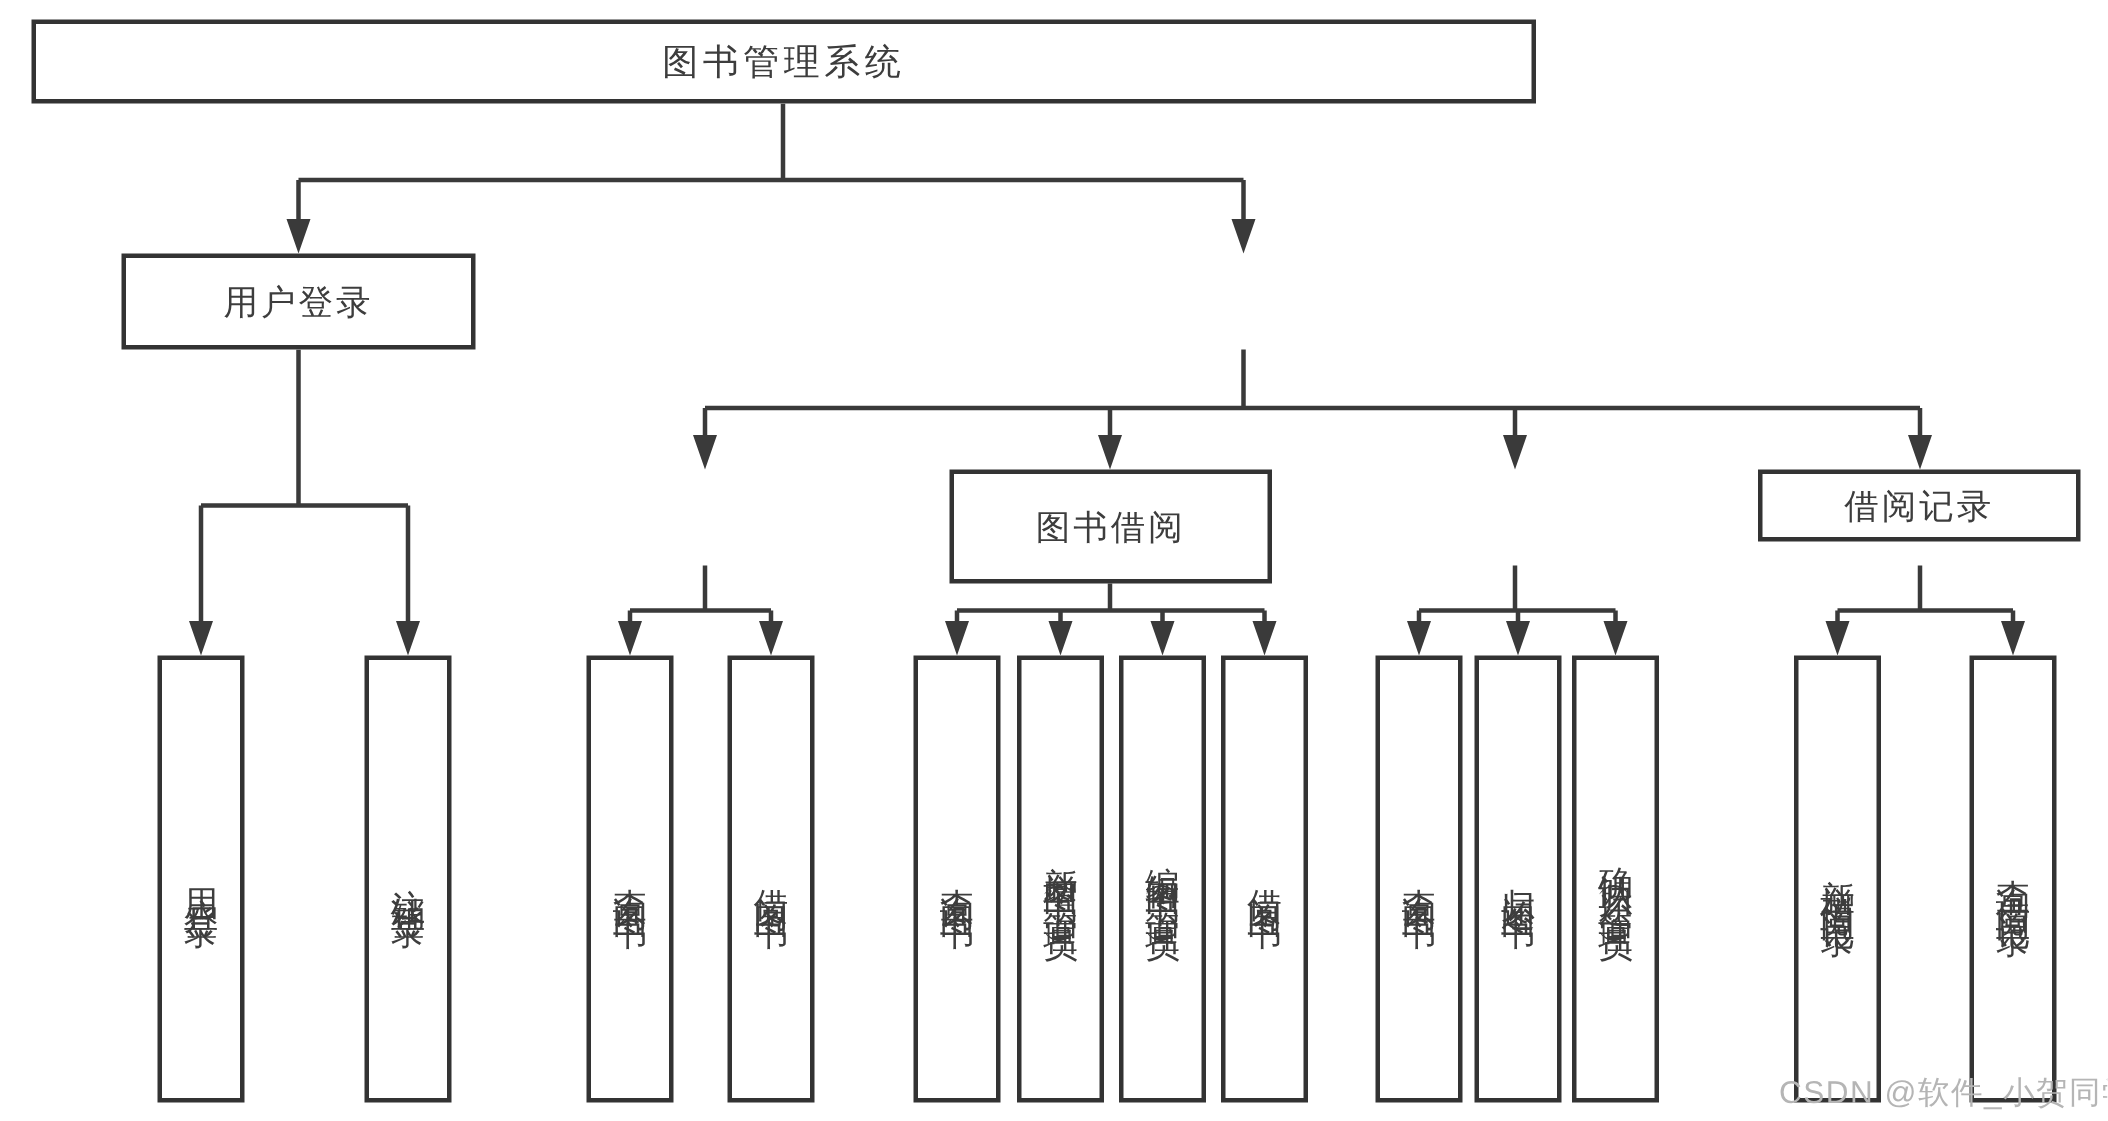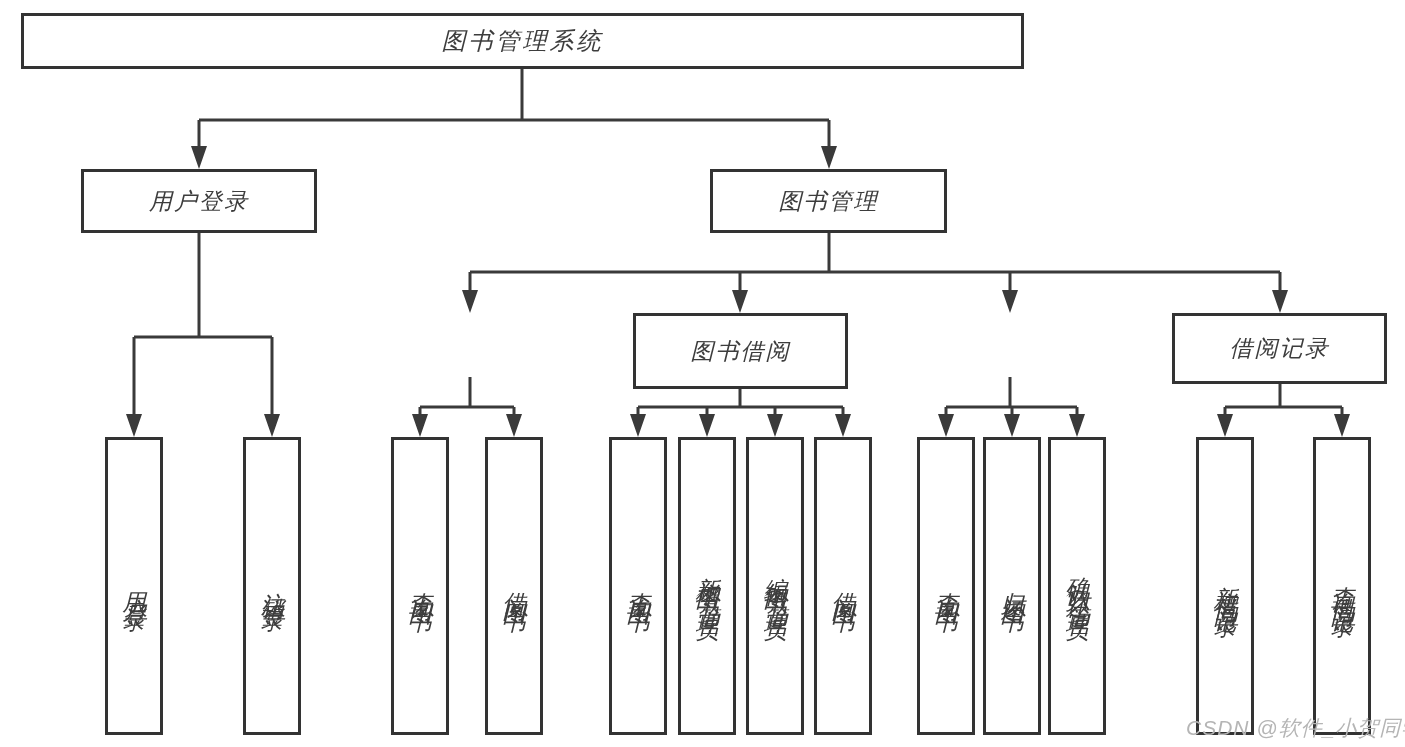--- a/index.html
+++ b/index.html
@@ -12,21 +12,20 @@
   * { margin: 0; padding: 0; box-sizing: border-box; }
   html, body { background: var(--background); }
   .canvas {
     position: relative;
     width: 1405px;
     height: 747px;
     background: var(--background);
     font-family: "Liberation Sans", "DejaVu Sans", sans-serif;
     color: var(--text);
     overflow: hidden;
-    font-style: italic;
   }
   svg.connectors {
     position: absolute;
     left: 0; top: 0;
     width: 1405px; height: 747px;
   }
   svg.connectors path.lines {
     stroke: var(--line);
     stroke-width: 3;
     fill: none;
@@ -100,28 +99,25 @@
       M1217 414 L1233 414 L1225 437 Z  M1334 414 L1350 414 L1342 437 Z"></path>
   </svg>
 
   <div class="box hbox root-box" style="left:21px; top:13px; width:1003px; height:56px;">
     <span>图书管理系统</span>
   </div>
 
   <div class="box hbox" style="left:81px; top:169px; width:236px; height:64px;">
     <span>用户登录</span>
   </div>
-  <div class="box hbox" style="left:710px; top:169px; width:237px; height:64px;">
-    <span>图书管理</span>
-  </div>
 
   <div class="box hbox" style="left:633px; top:313px; width:215px; height:76px;">
     <span>图书借阅</span>
   </div>
-  <div class="box hbox" style="left:1172px; top:313px; width:215px; height:71px;">
+  <div class="box hbox" style="left:1172px; top:313px; width:215px; height:48px;">
     <span>借阅记录</span>
   </div>
 
   <div class="box vbox" style="left:105px; top:437px; width:58px; height:298px;">
     <span>用户登录</span>
   </div>
   <div class="box vbox" style="left:243px; top:437px; width:58px; height:298px;">
     <span>注销登录</span>
   </div>
 

